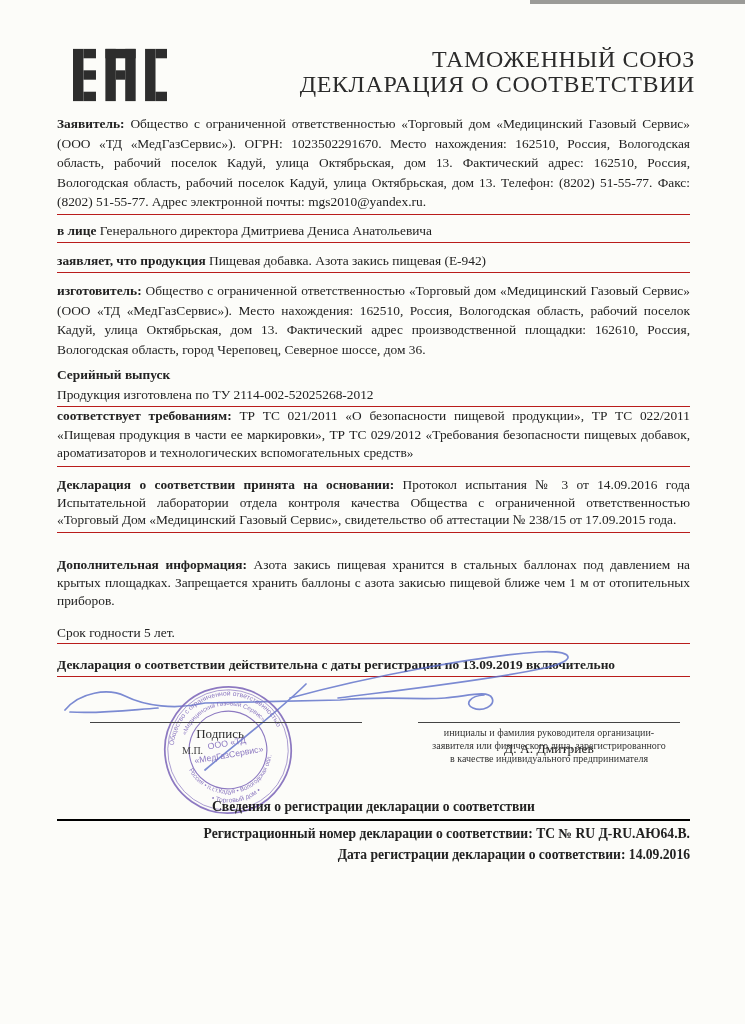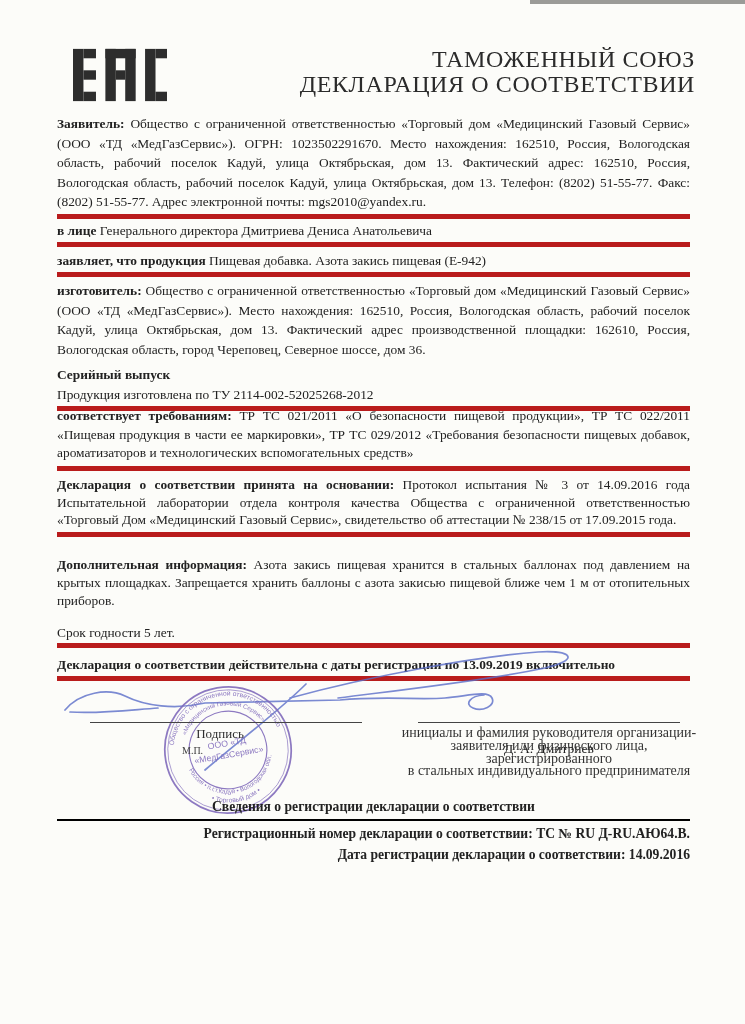--- a/index.html
+++ b/index.html
@@ -12,34 +12,34 @@
     color:#222;
     overflow:hidden;
   }
   .artifact-tr{position:absolute;top:0;right:0;width:215px;height:4px;background:#4a4a48;opacity:.55;}
   .eac{position:absolute;left:73px;top:42px;width:94px;height:66px;}
   .doc-title{
     position:absolute;left:120px;top:47px;width:575px;
     text-align:right;font-size:24px;line-height:25px;letter-spacing:.6px;color:#2b2b2b;
   }
   .sec{position:absolute;left:57px;width:633px;font-size:13.4px;line-height:19.5px;text-align:justify;}
-  .rule{border-bottom:5px solid #b91c1c;}
+  .rule{border-bottom:1px solid #b91c1c;}
   .lbl{font-weight:bold;}
   .line1{line-height:17px;text-align:left;}
   .pb2{padding-bottom:2px;}
   .pb3{padding-bottom:3px;}
   
   .sig-svg{position:absolute;left:40px;top:640px;width:580px;height:150px;pointer-events:none;}
   .stamp{position:absolute;left:160px;top:682px;width:136px;height:136px;opacity:.88;}
   .sign-line{position:absolute;left:90px;top:722px;width:272px;border-top:1px solid #444;}
   .podpis{position:absolute;left:160px;top:726px;width:120px;text-align:center;font-size:13px;color:#2e2e2e;}
   .mp{position:absolute;left:182px;top:745px;font-size:10px;color:#404040;}
   .head-name{position:absolute;left:420px;top:701px;width:258px;text-align:center;font-size:13.5px;margin-top:40px;}
   .head-line{position:absolute;left:418px;top:722px;width:262px;border-top:1px solid #444;}
-  .head-cap{position:absolute;left:400px;top:727px;width:298px;text-align:center;font-size:14px;line-height:12.8px;color:#333;}
+  .head-cap{position:absolute;left:400px;top:727px;width:298px;text-align:center;font-size:10px;line-height:12.8px;color:#333;}
   .reg-head{position:absolute;left:57px;top:799px;width:633px;text-align:center;font-weight:bold;font-size:13.6px;padding-bottom:4px;border-bottom:2px solid #000000;}
   .reg-line{position:absolute;left:57px;width:633px;font-size:13.6px;font-weight:bold;text-align:right;}
 </style>
 </head>
 <body>
 
 <div class="page">
 
   <div class="artifact-tr"></div>
 
@@ -136,21 +136,21 @@
 
   <div class="sign-line"></div>
   <div class="podpis">Подпись</div>
   <div class="mp">М.П.</div>
 
   <div class="head-name">Д. А. Дмитриев</div>
   <div class="head-line"></div>
   <div class="head-cap">
     <div>инициалы и фамилия руководителя организации-</div>
     <div>заявителя или физического лица, зарегистрированного</div>
-    <div>в стальных индивидуального предпринимателя</div>
+    <div>в качестве индивидуального предпринимателя</div>
   </div>
 
   <div class="reg-head">Сведения о регистрации декларации о соответствии</div>
   <div class="reg-line" style="top:826px;">
     <span>Регистрационный номер декларации о соответствии:</span>
     <span>ТС № RU Д-RU.АЮ64.В.</span>
   </div>
   <div class="reg-line" style="top:847px;">
     <span>Дата регистрации декларации о соответствии:</span>
     <span>14.09.2016</span>

